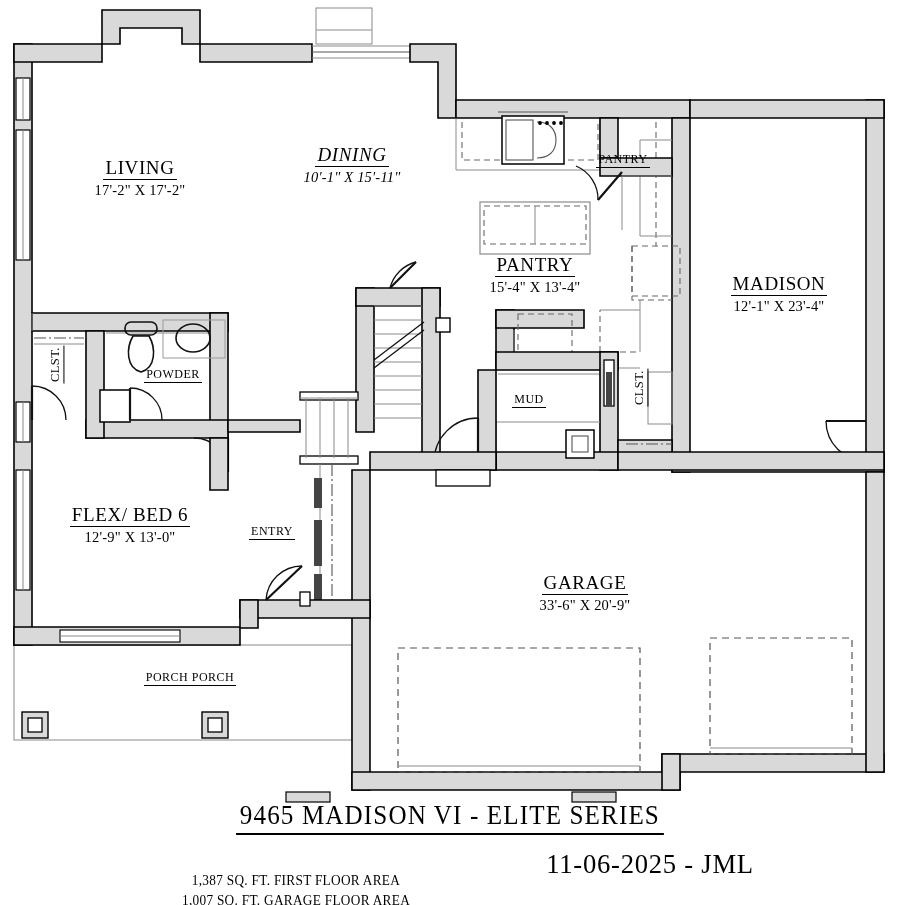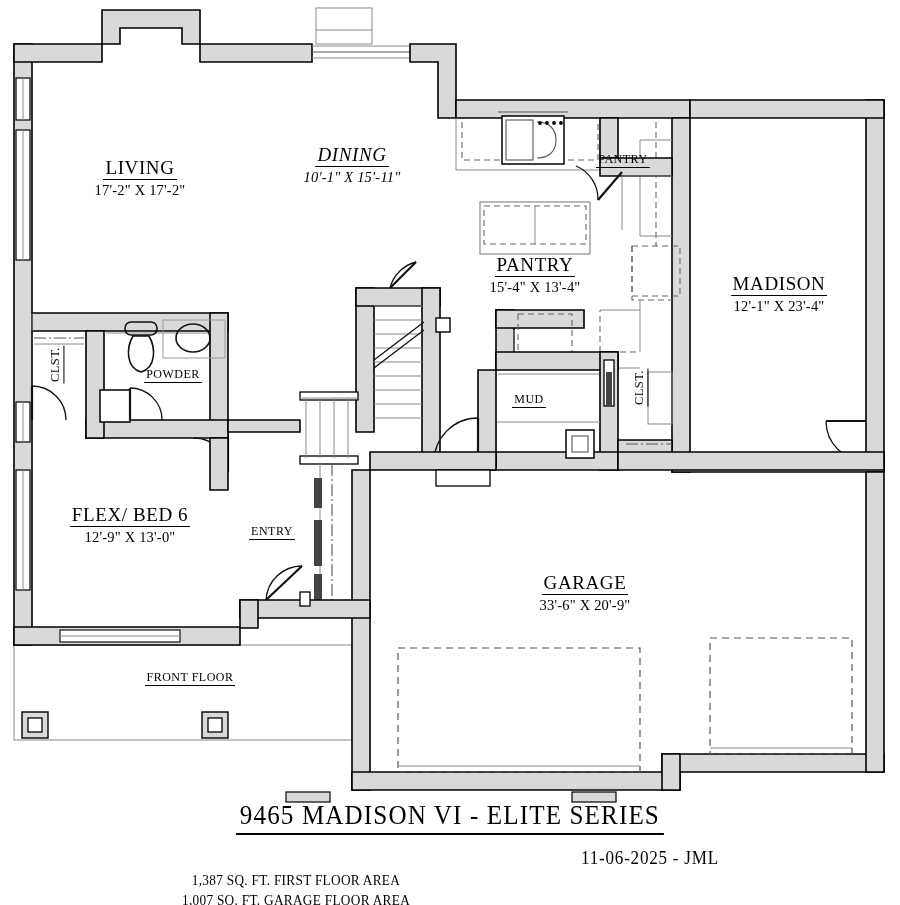--- a/index.html
+++ b/index.html
@@ -25,21 +25,21 @@
   #title .main{
     font-size:27px;letter-spacing:1.2px;
     border-bottom:2px solid #000;display:inline-block;
     padding:0 4px 2px 4px;
     transform:scaleX(.93);
   }
   #areas{position:absolute;left:96px;top:871px;width:400px;text-align:center;
          font-size:14px;line-height:1.45;letter-spacing:.3px;}
   #areas div{transform:scaleX(.95);}
   #date{position:absolute;left:470px;top:848px;width:360px;text-align:center;
-        font-size:18px;letter-spacing:.8px;}
+        font-size:28px;letter-spacing:.8px;}
   #date div{transform:scaleX(.95);}
 </style>
 </head>
 <body>
 
 <svg id="plan" viewBox="0 0 900 905">
   <defs>
     <style>
       .w      { fill:#d9d9d9; stroke:#000; stroke-width:1.6; }
       .wcore  { fill:#ffffff; stroke:none; }
@@ -368,21 +368,21 @@
 
 <div class="lbl small" style="left:474px;top:389px;width:110px;">
   <div class="nm">MUD</div>
 </div>
 
 <div class="lbl small" style="left:222px;top:521px;width:100px;">
   <div class="nm">ENTRY</div>
 </div>
 
 <div class="lbl small" style="left:110px;top:667px;width:160px;">
-  <div class="nm">FRONT FLOOR</div>
+  <div class="nm">PORCH PORCH</div>
 </div>
 
 <div class="lbl tiny vert" style="left:20px;top:355px;width:70px;">
   <div class="nm">CLST.</div>
 </div>
 
 <div class="lbl tiny vert" style="left:604px;top:378px;width:70px;">
   <div class="nm">CLST.</div>
 </div>
 

